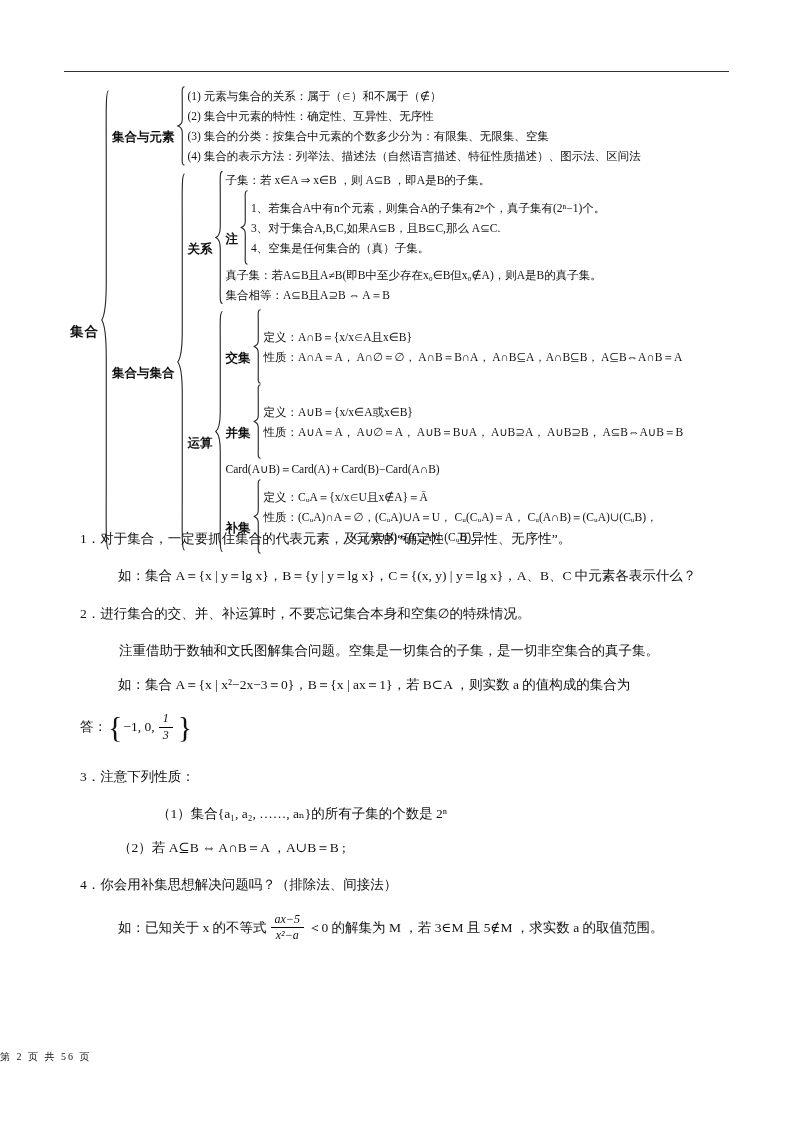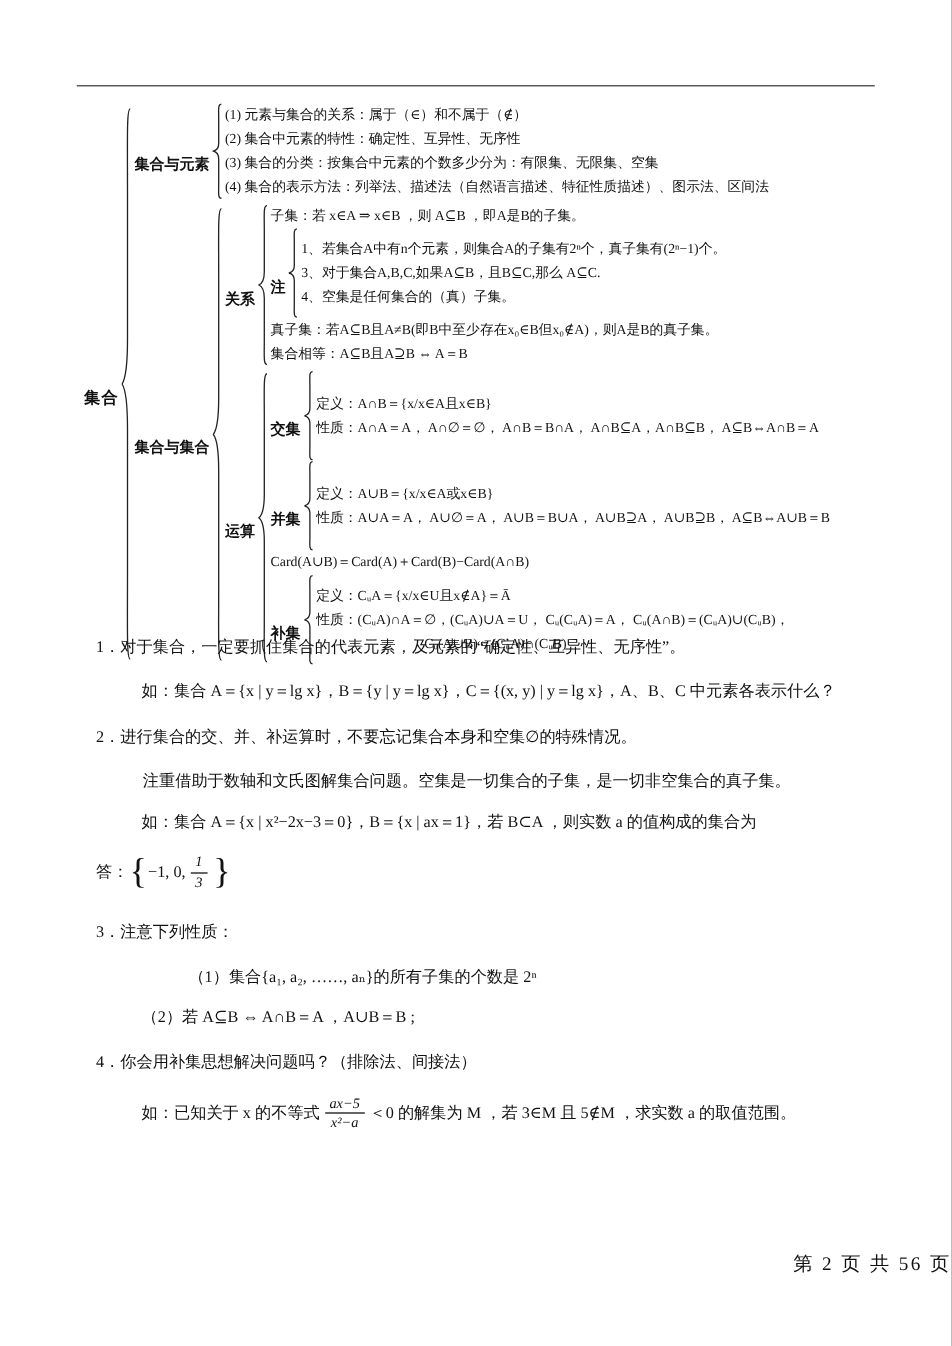--- a/index.html
+++ b/index.html
@@ -18,21 +18,21 @@
   .tree { position: absolute; top: 86px; left: 68px; font-size: 11.5px; }
   .row  { display: flex; align-items: center; }
   .col  { display: flex; flex-direction: column; justify-content: center; }
   .brace { width: 9px; align-self: stretch; display: block; min-height: 14px; flex: 0 0 9px; }
   .node {
     font-weight: bold; font-size: 12.5px; white-space: nowrap;
     padding: 0 2px; flex: 0 0 auto; margin-top: 23px;
   }
   .node.root { font-size: 13.5px; letter-spacing: 1px; }
   .leaf {
-    white-space: nowrap; line-height: 20px; padding-left: 2px;
+    white-space: nowrap; line-height: 20px; padding-left: 2px; font-family: Liberation Serif, serif;
   }
   .leaf.cont { padding-left: 92px; }
   .gap-sm { height: 4px; }
 
   
   .content { position: absolute; top: 528px; left: 80px; right: 58px; font-size: 13.5px; line-height: 1.65; }
   .para { margin: 0 0 15px 0; }
   .para.indent { padding-left: 38px; }
   .para.tight { margin-bottom: 12px; margin-left: 39px; }
   .answer-line { margin: 4px 0 22px 0; display: flex; align-items: center; }
@@ -42,21 +42,21 @@
     vertical-align: middle; font-size: 12px; line-height: 1.3; margin: 0 4px;
     font-style: italic;
   }
   .frac .num { border-bottom: 1px solid #000; padding: 0 4px; }
   .frac .den { padding: 0 4px; }
   .example-math { display: flex; align-items: center; flex-wrap: wrap; }
 
   
   .footer {
     position: absolute; bottom: 58px; left: 0; right: 0;
-    text-align: right; font-size: 16px; letter-spacing: 2px;
+    text-align: left; font-size: 10px; letter-spacing: 2px;
   }
 </style>
 </head>
 <body>
 
 <div class="page">
 
   <div class="top-rule"></div>
 
   <div class="tree">

